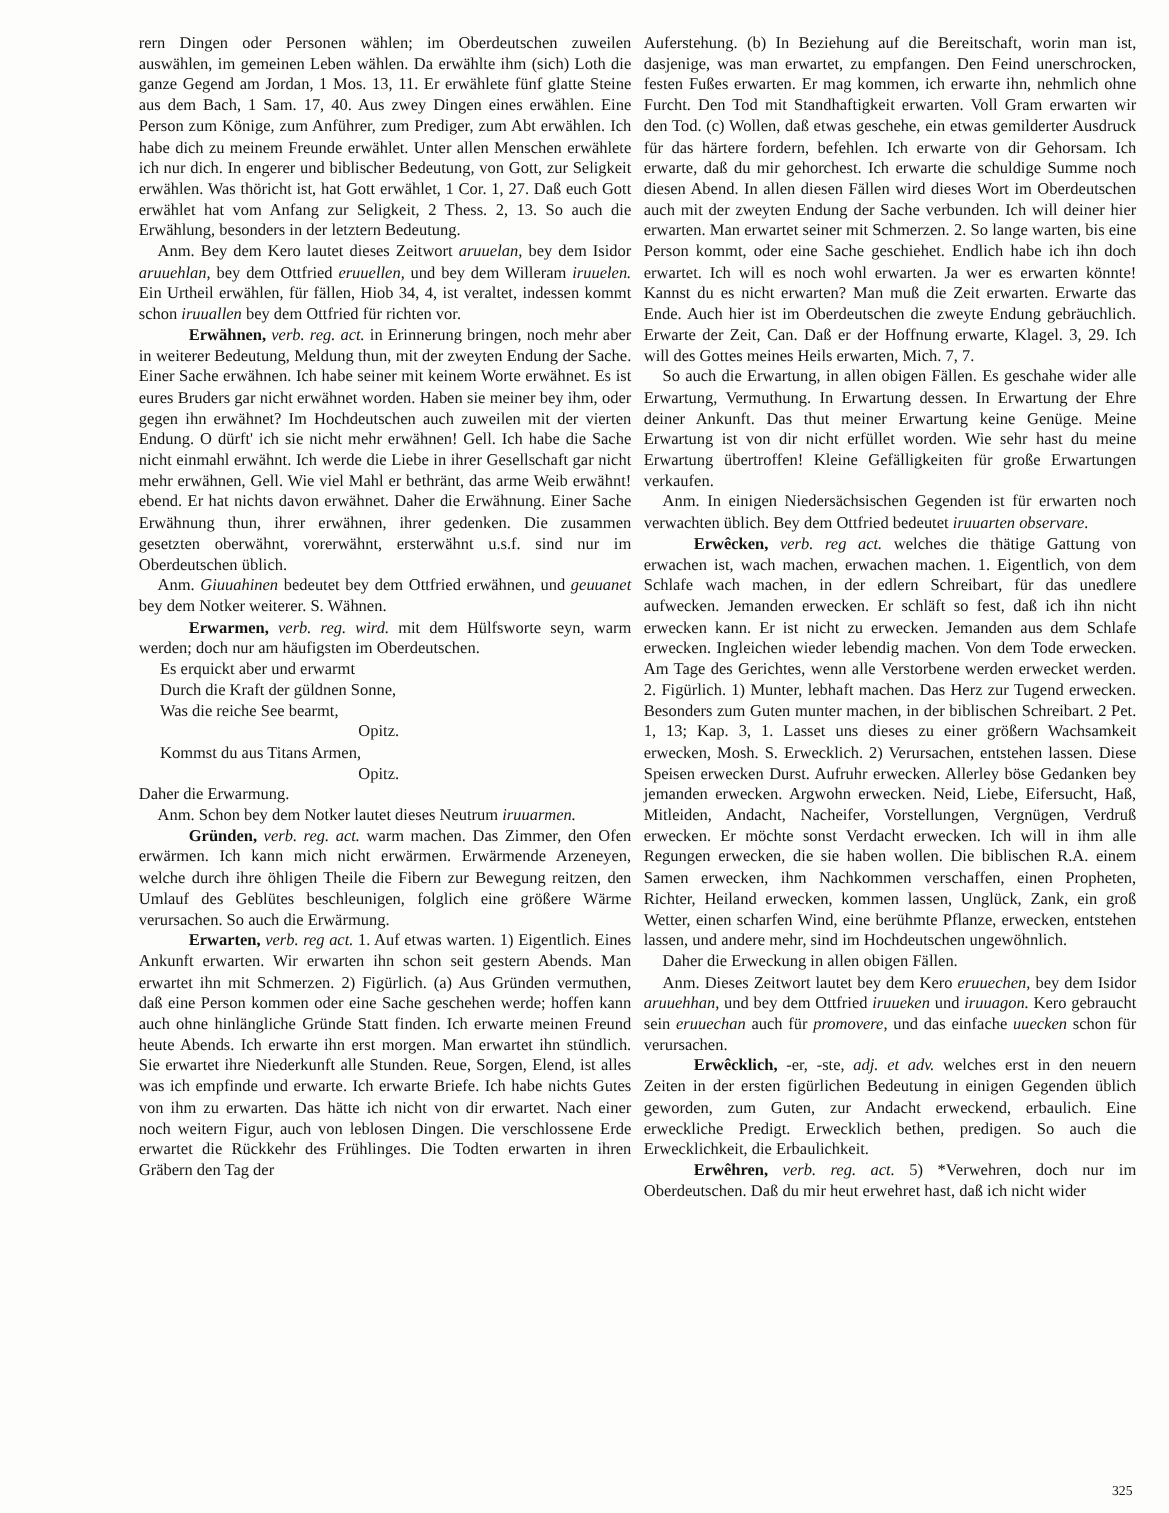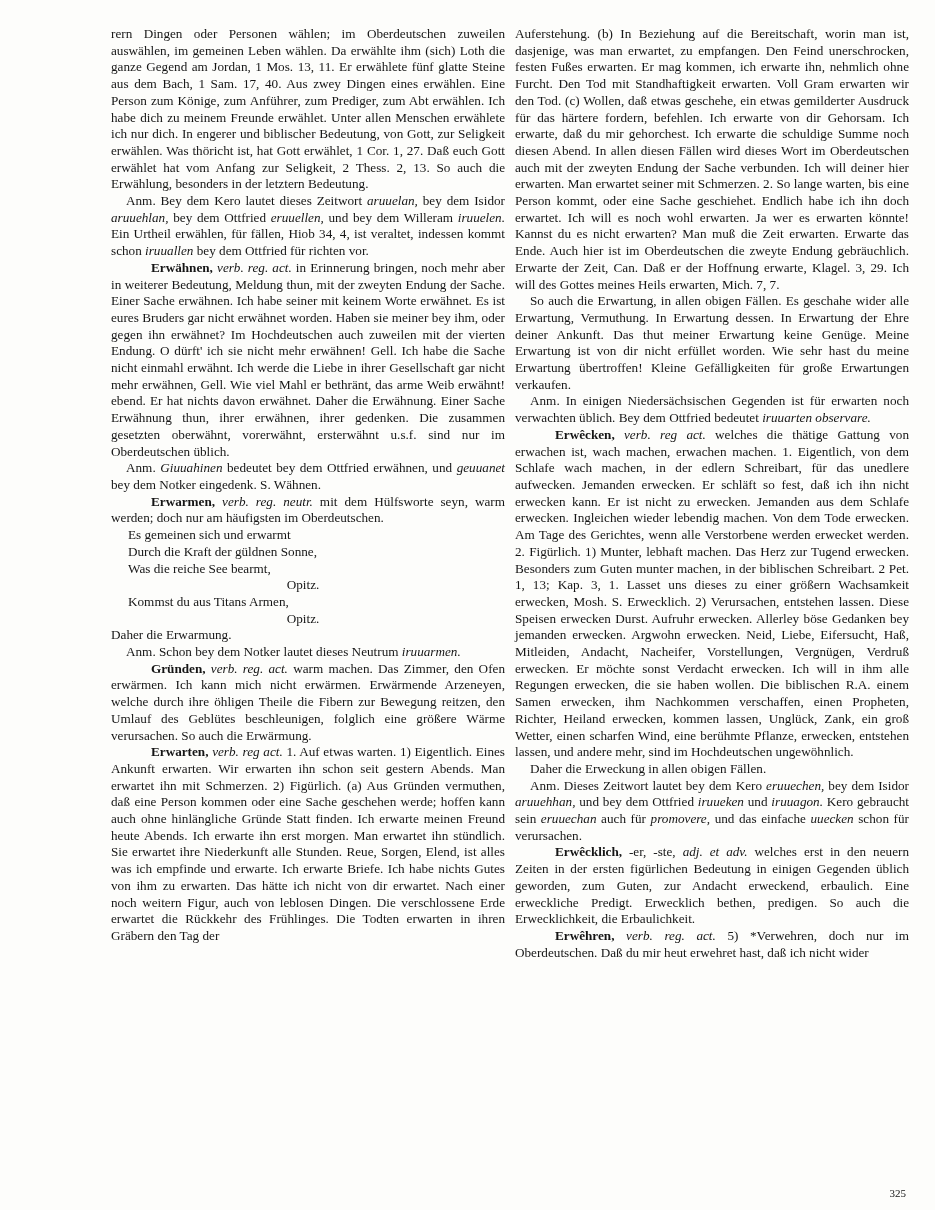--- a/index.html
+++ b/index.html
@@ -44,23 +44,23 @@
 </style>
 </head>
 <body>
 
 <div class="page">
   <div class="text-area">
     <div class="col" id="col-left">
         <div class="par p"><span class="">rern Dingen oder Personen wählen; im Oberdeutschen zuweilen auswählen, im gemeinen Leben wählen. Da erwählte ihm (sich) Loth die ganze Gegend am Jordan, 1 Mos. 13, 11. Er erwählete fünf glatte Steine aus dem Bach, 1 Sam. 17, 40. Aus zwey Dingen eines erwählen. Eine Person zum Könige, zum Anführer, zum Prediger, zum Abt erwählen. Ich habe dich zu meinem Freunde erwählet. Unter allen Menschen erwählete ich nur dich. In engerer und biblischer Bedeutung, von Gott, zur Seligkeit erwählen. Was thöricht ist, hat Gott erwählet, 1 Cor. 1, 27. Daß euch Gott erwählet hat vom Anfang zur Seligkeit, 2 Thess. 2, 13. So auch die Erwählung, besonders in der letztern Bedeutung.</span></div>
         <div class="par pi"><span class="">Anm. Bey dem Kero lautet dieses Zeitwort </span><span class="i">aruuelan,</span><span class=""> bey dem Isidor </span><span class="i">aruuehlan,</span><span class=""> bey dem Ottfried </span><span class="i">eruuellen,</span><span class=""> und bey dem Willeram </span><span class="i">iruuelen.</span><span class=""> Ein Urtheil erwählen, für fällen, Hiob 34, 4, ist veraltet, indessen kommt schon </span><span class="i">iruuallen</span><span class=""> bey dem Ottfried für richten vor.</span></div>
         <div class="par p"><span class="b">Erwähnen,</span><span class="i"> verb. reg. act.</span><span class=""> in Erinnerung bringen, noch mehr aber in weiterer Bedeutung, Meldung thun, mit der zweyten Endung der Sache. Einer Sache erwähnen. Ich habe seiner mit keinem Worte erwähnet. Es ist eures Bruders gar nicht erwähnet worden. Haben sie meiner bey ihm, oder gegen ihn erwähnet? Im Hochdeutschen auch zuweilen mit der vierten Endung. O dürft' ich sie nicht mehr erwähnen! Gell. Ich habe die Sache nicht einmahl erwähnt. Ich werde die Liebe in ihrer Gesellschaft gar nicht mehr erwähnen, Gell. Wie viel Mahl er bethränt, das arme Weib erwähnt! ebend. Er hat nichts davon erwähnet. Daher die Erwähnung. Einer Sache Erwähnung thun, ihrer erwähnen, ihrer gedenken. Die zusammen gesetzten oberwähnt, vorerwähnt, ersterwähnt u.s.f. sind nur im Oberdeutschen üblich.</span></div>
-        <div class="par pi"><span class="">Anm. </span><span class="i">Giuuahinen</span><span class=""> bedeutet bey dem Ottfried erwähnen, und </span><span class="i">geuuanet</span><span class=""> bey dem Notker eingedenk. S. Wähnen.</span></div>
-        <div class="par p"><span class="b">Erwarmen,</span><span class="i"> verb. reg. neutr.</span><span class=""> mit dem Hülfsworte seyn, warm werden; doch nur am häufigsten im Oberdeutschen.</span></div>
-        <div class="par verse"><span class="">Es gemeinen sich und erwarmt</span></div>
+        <div class="par pi"><span class="">Anm. </span><span class="i">Giuuahinen</span><span class=""> bedeutet bey dem Ottfried erwähnen, und </span><span class="i">geuuanet</span><span class=""> bey dem Notker weiterer. S. Wähnen.</span></div>
+        <div class="par p"><span class="b">Erwarmen,</span><span class="i"> verb. reg. wird.</span><span class=""> mit dem Hülfsworte seyn, warm werden; doch nur am häufigsten im Oberdeutschen.</span></div>
+        <div class="par verse"><span class="">Es erquickt aber und erwarmt</span></div>
         <div class="par verse"><span class="">Durch die Kraft der güldnen Sonne,</span></div>
         <div class="par verse"><span class="">Was die reiche See bearmt,</span></div>
         <div class="par attr"><span class="">Opitz.</span></div>
         <div class="par verse"><span class="">Kommst du aus Titans Armen,</span></div>
         <div class="par attr"><span class="">Opitz.</span></div>
         <div class="par p"><span class="">Daher die Erwarmung.</span></div>
         <div class="par pi"><span class="">Anm. Schon bey dem Notker lautet dieses Neutrum </span><span class="i">iruuarmen.</span></div>
         <div class="par p"><span class="b">Gründen,</span><span class="i"> verb. reg. act.</span><span class=""> warm machen. Das Zimmer, den Ofen erwärmen. Ich kann mich nicht erwärmen. Erwärmende Arzeneyen, welche durch ihre öhligen Theile die Fibern zur Bewegung reitzen, den Umlauf des Geblütes beschleunigen, folglich eine größere Wärme verursachen. So auch die Erwärmung.</span></div>
         <div class="par p"><span class="b">Erwarten,</span><span class="i"> verb. reg act.</span><span class=""> 1. Auf etwas warten. 1) Eigentlich. Eines Ankunft erwarten. Wir erwarten ihn schon seit gestern Abends. Man erwartet ihn mit Schmerzen. 2) Figürlich. (a) Aus Gründen vermuthen, daß eine Person kommen oder eine Sache geschehen werde; hoffen kann auch ohne hinlängliche Gründe Statt finden. Ich erwarte meinen Freund heute Abends. Ich erwarte ihn erst morgen. Man erwartet ihn stündlich. Sie erwartet ihre Niederkunft alle Stunden. Reue, Sorgen, Elend, ist alles was ich empfinde und erwarte. Ich erwarte Briefe. Ich habe nichts Gutes von ihm zu erwarten. Das hätte ich nicht von dir erwartet. Nach einer noch weitern Figur, auch von leblosen Dingen. Die verschlossene Erde erwartet die Rückkehr des Frühlinges. Die Todten erwarten in ihren Gräbern den Tag der</span></div>
       </div>

